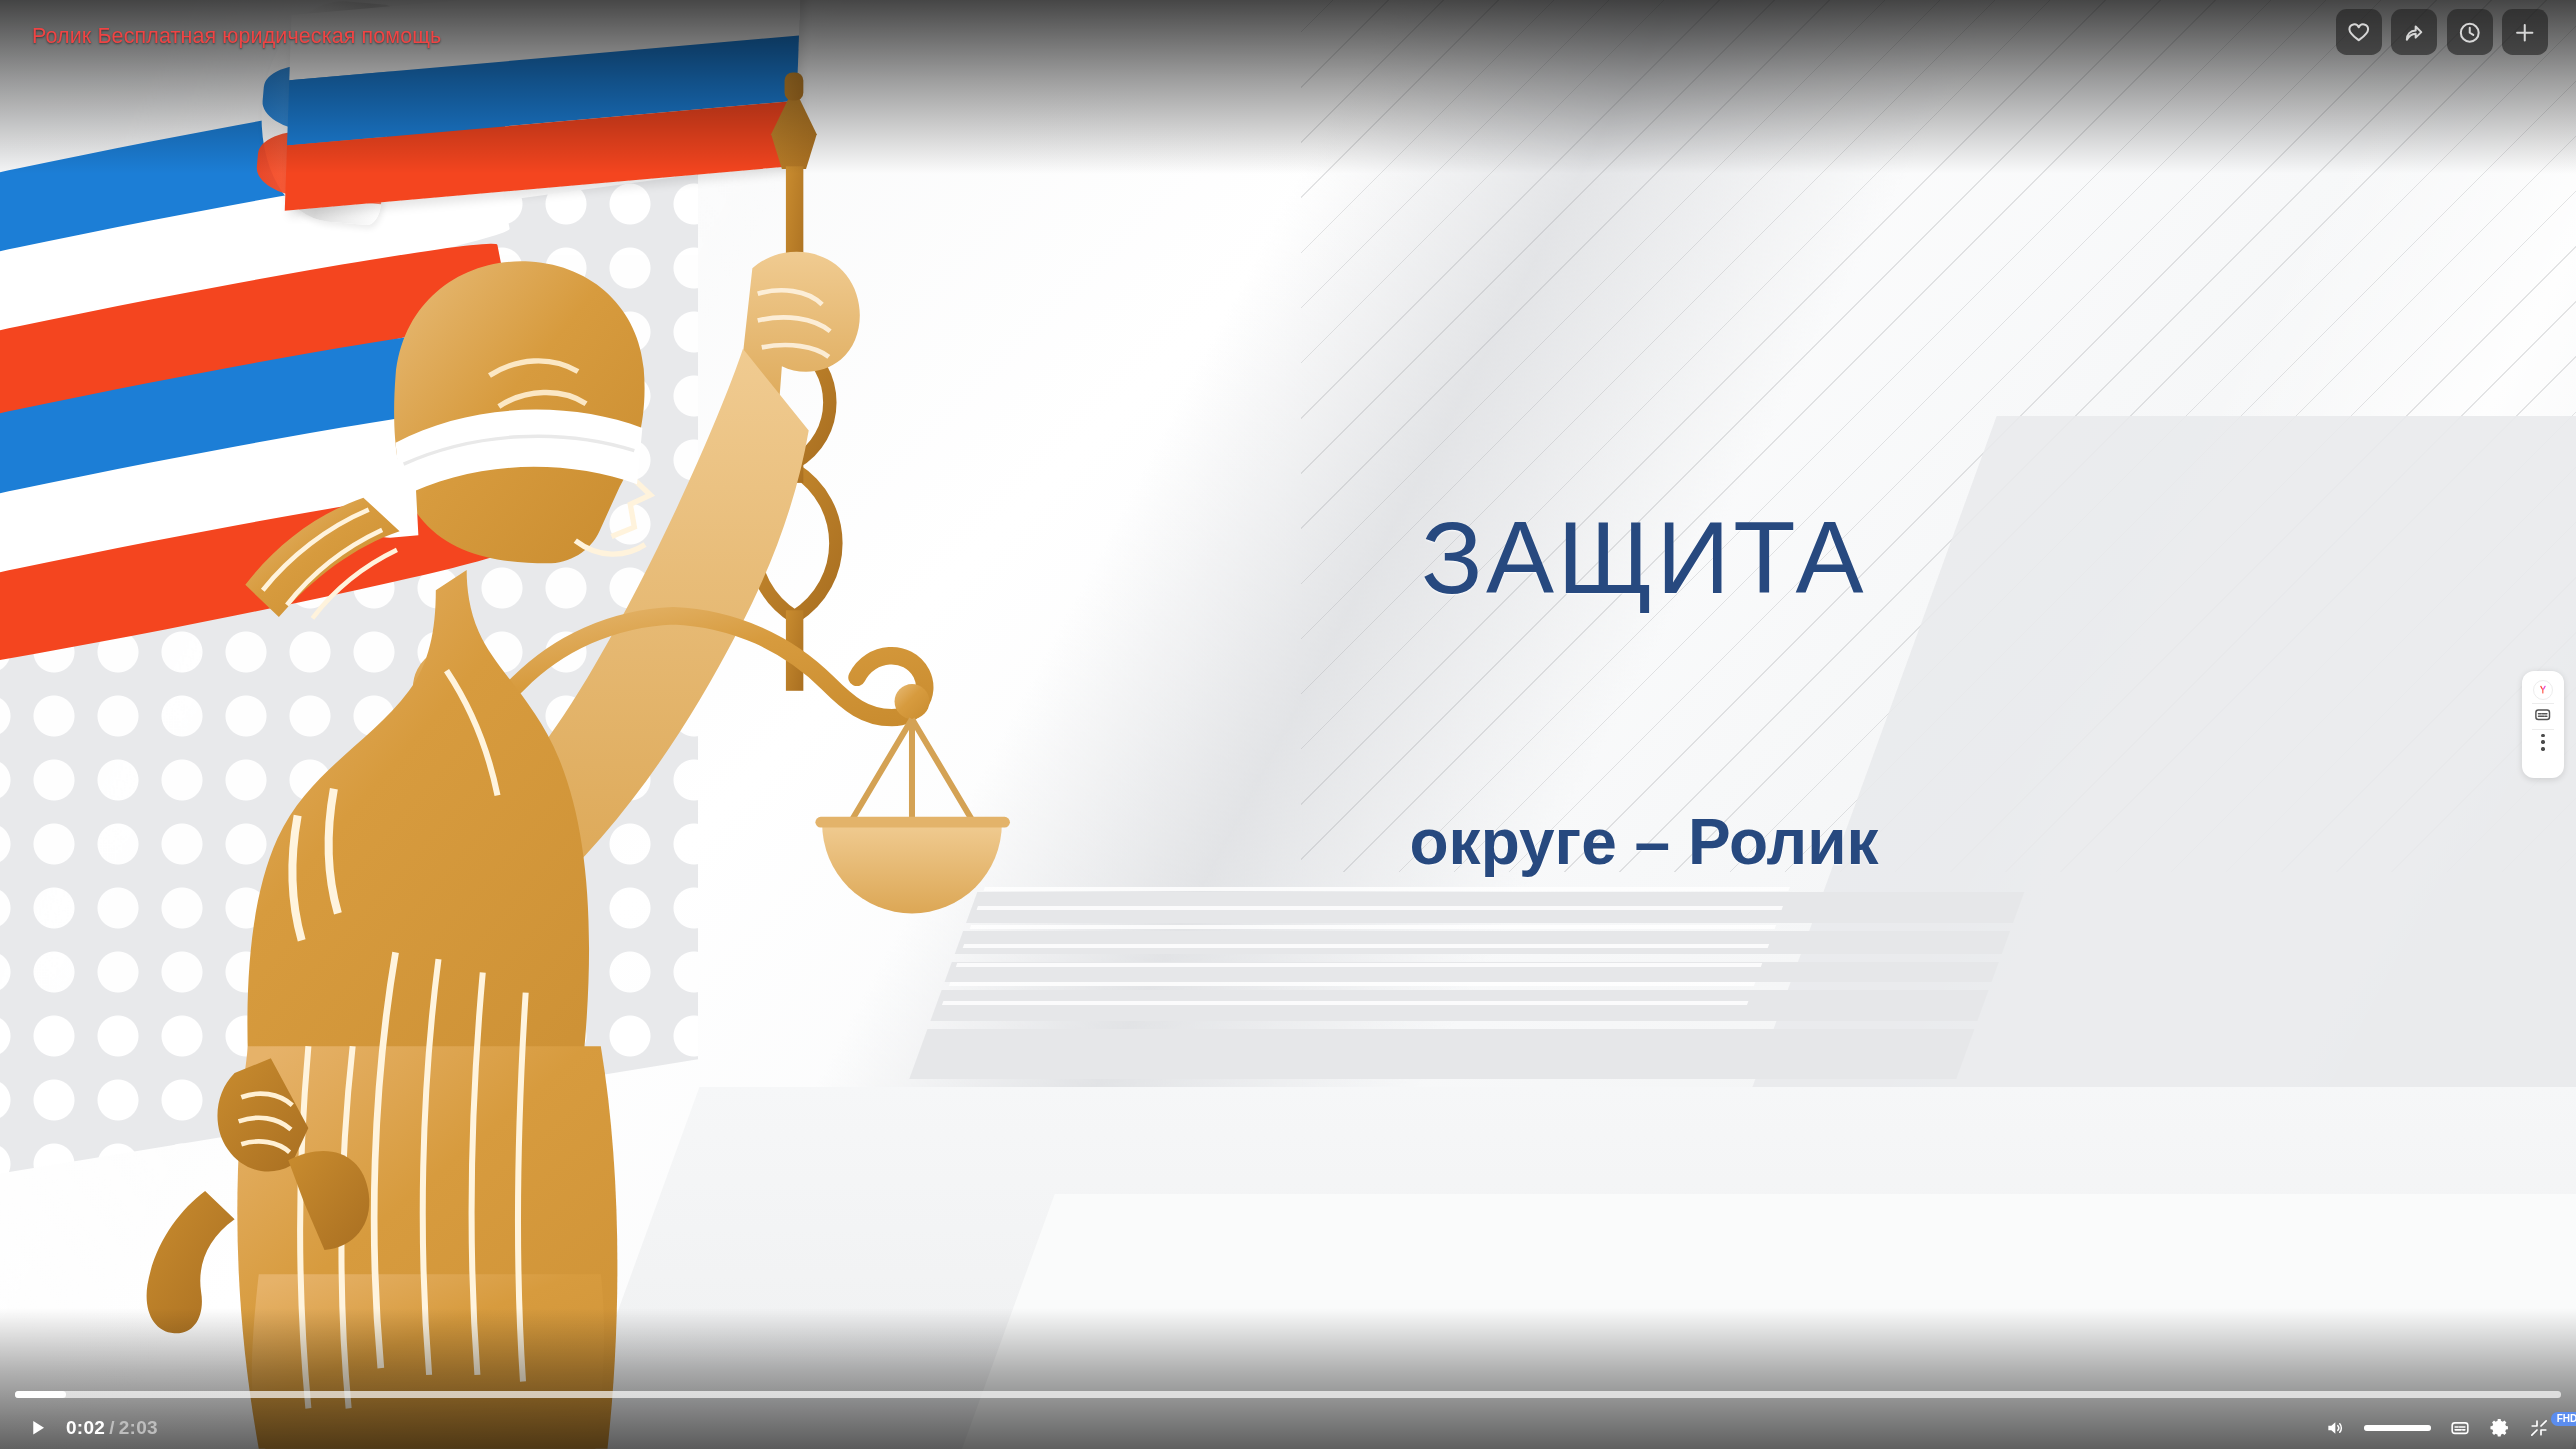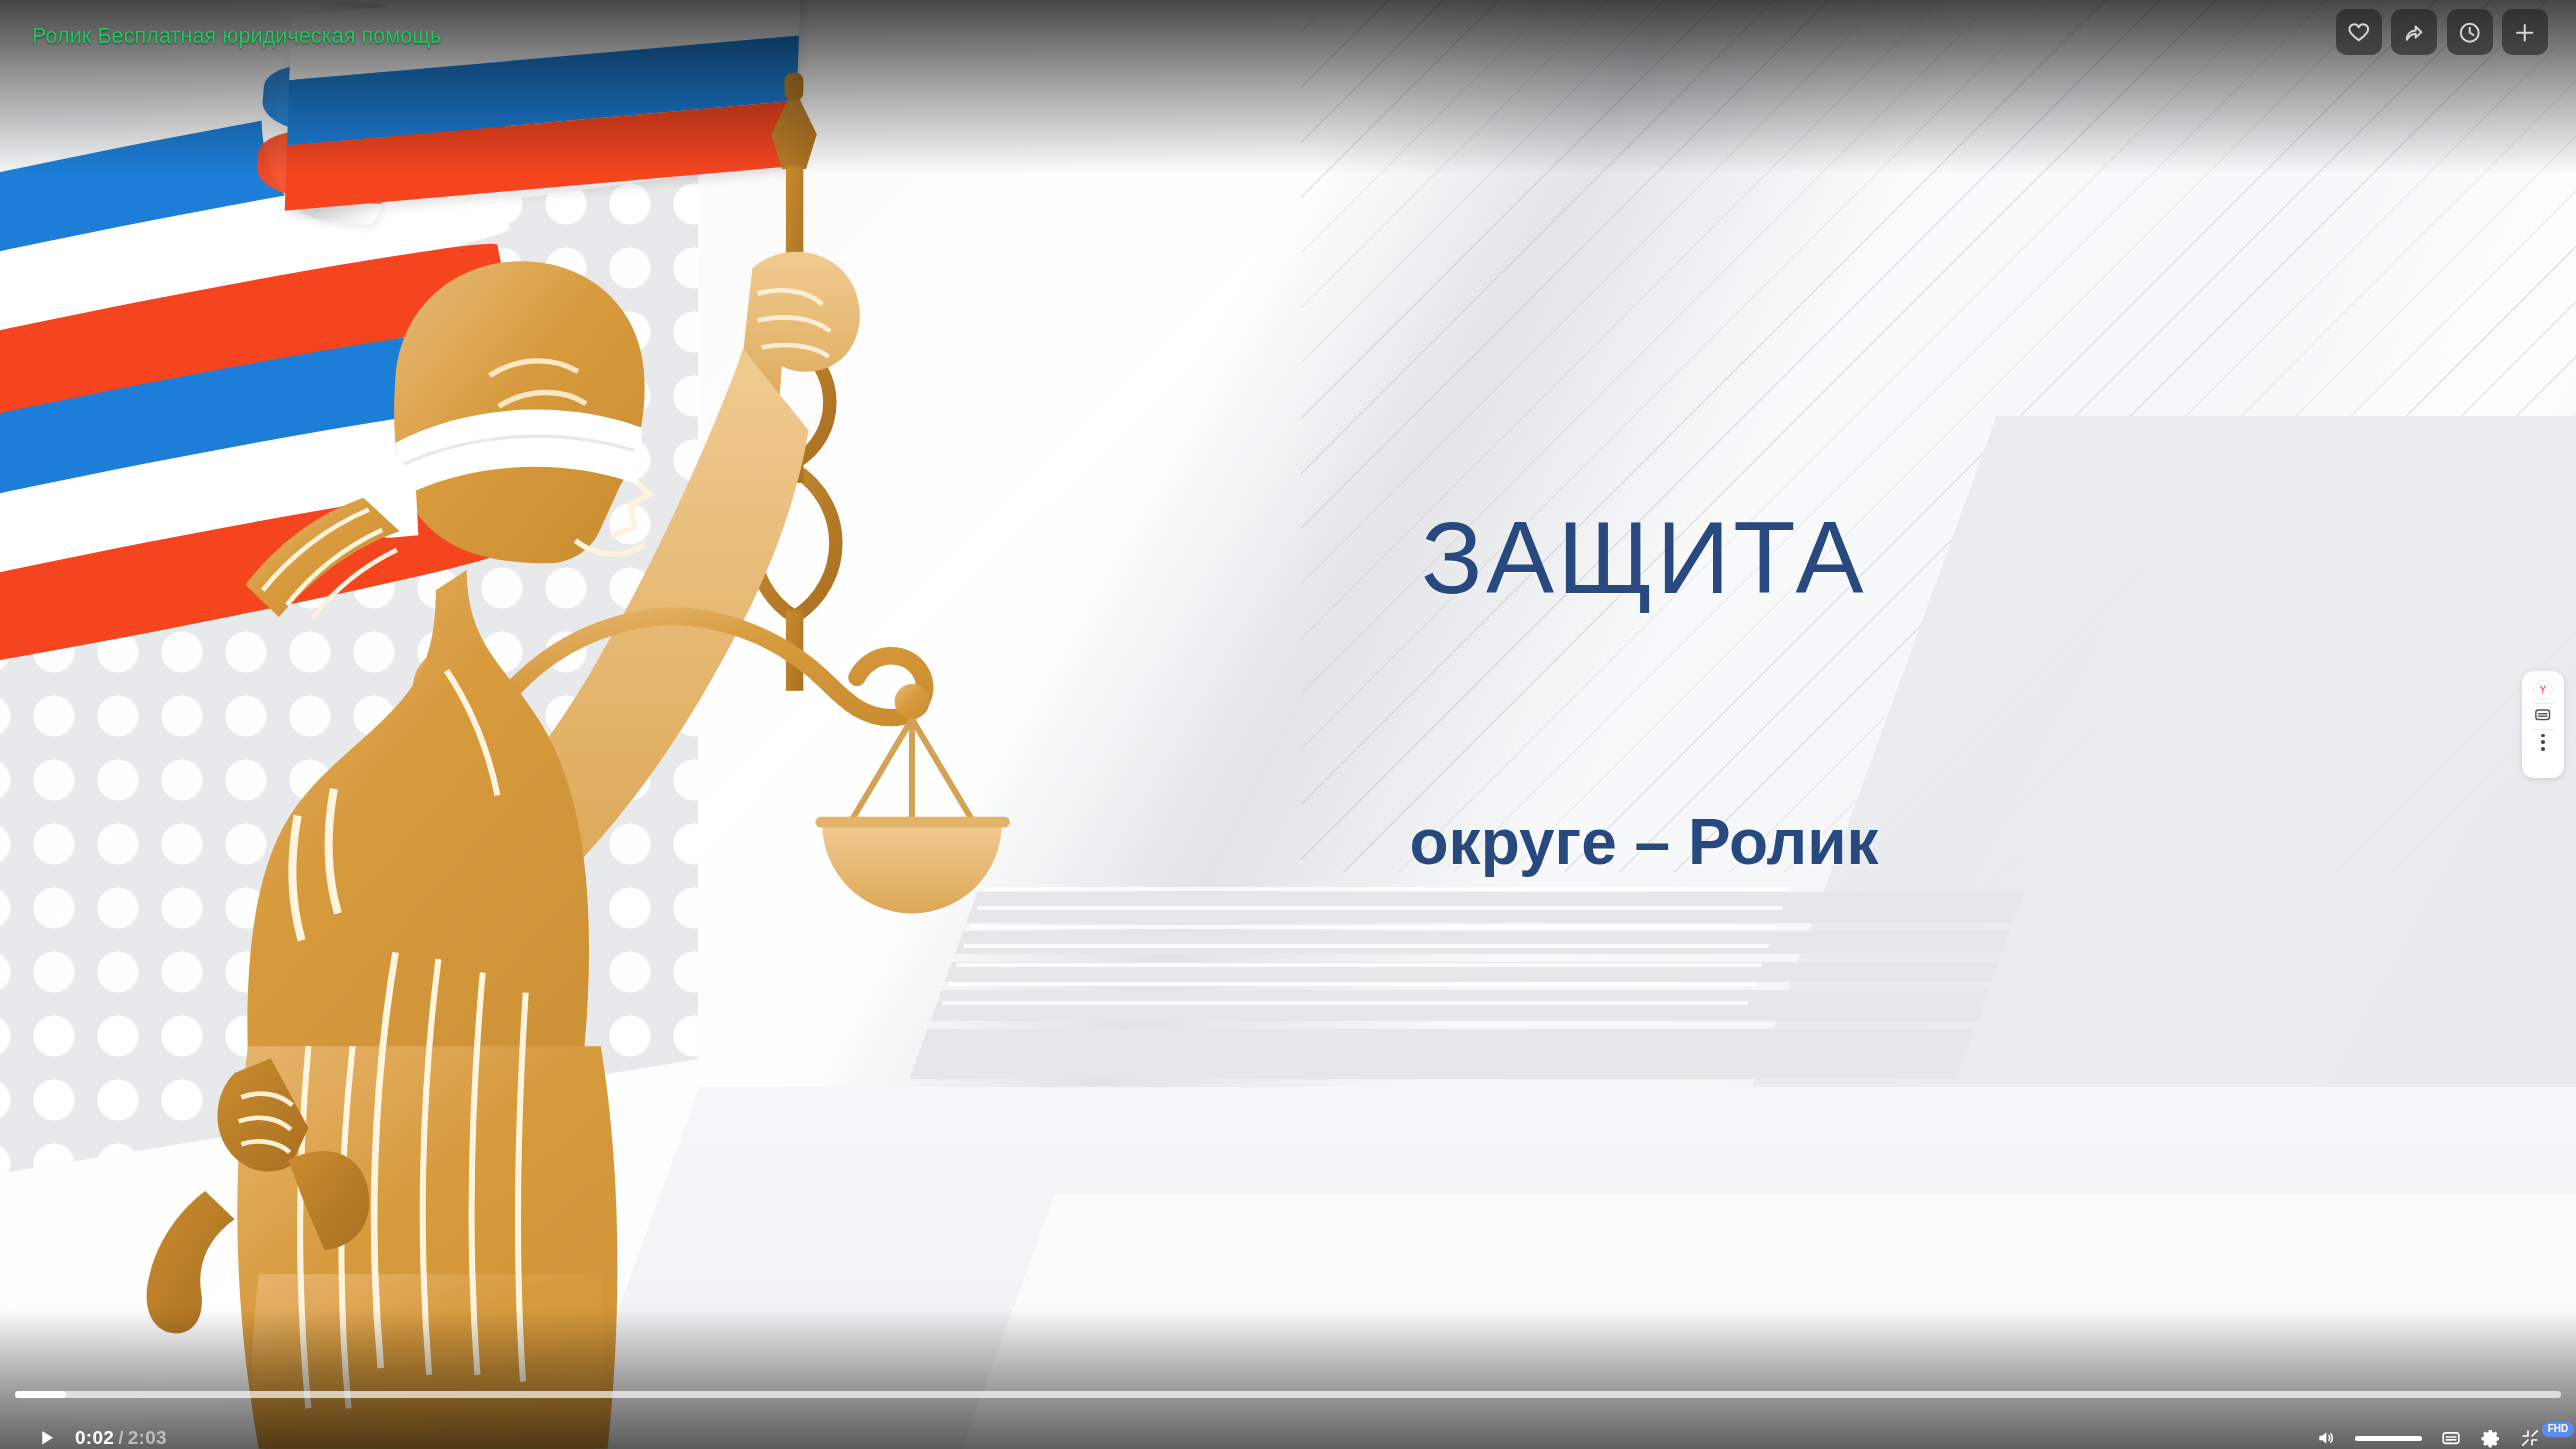--- a/index.html
+++ b/index.html
@@ -189,21 +189,21 @@
   }
 
   
   .top-shade {
     position: absolute; left:0; top:0; width:100%; height: 174px;
     background: linear-gradient(180deg, rgba(0,0,0,.72) 0%, rgba(0,0,0,.38) 45%, rgba(0,0,0,0) 100%);
     pointer-events: none;
   }
   .video-title {
     position: absolute; left: 32px; top: 24px;
-    color: #22c55e; font-size: 21.5px; font-weight: 400;
+    color: #ef4444; font-size: 21.5px; font-weight: 400;
     letter-spacing: 0.1px;
     text-shadow: 0 0.7px 2px rgba(0,0,0,.5);
     white-space: nowrap;
   }
   .top-actions {
     position: absolute; right: 28px; top: 9.4px;
     display: flex; gap: 9.4px; align-items: center;
   }
   .tbtn {
     width: 46px; height: 46px; border-radius: 10.7px;
@@ -257,22 +257,22 @@
     position:absolute; left:0; top:0; height:100%; border-radius:4px;
     background: rgba(255,255,255,.55);
   }
   .played {
     position:absolute; left:0; top:0; height:100%; border-radius:4px;
     background:#ffffff;
   }
 
   .ctrl-bar {
     position: absolute; left: 0; bottom: 0; width: 100%; height: 42px;
-    display: flex; align-items: flex-end;
-    padding: 0 36px;
+    display: flex; align-items: center;
+    padding: 0 27px;
     color: #fff;
   }
   .ctrl-left { display:flex; align-items:center; gap: 17.4px; }
   .ctrl-right { margin-left:auto; display:flex; align-items:center; gap: 19px; }
   .cbtn { display:flex; align-items:center; justify-content:center; cursor:pointer; }
   .cbtn svg { display:block; }
   .time {
     font-size: 19px; font-weight: 700; letter-spacing: 0.3px;
     font-family: "Liberation Sans", sans-serif;
     white-space: nowrap;

